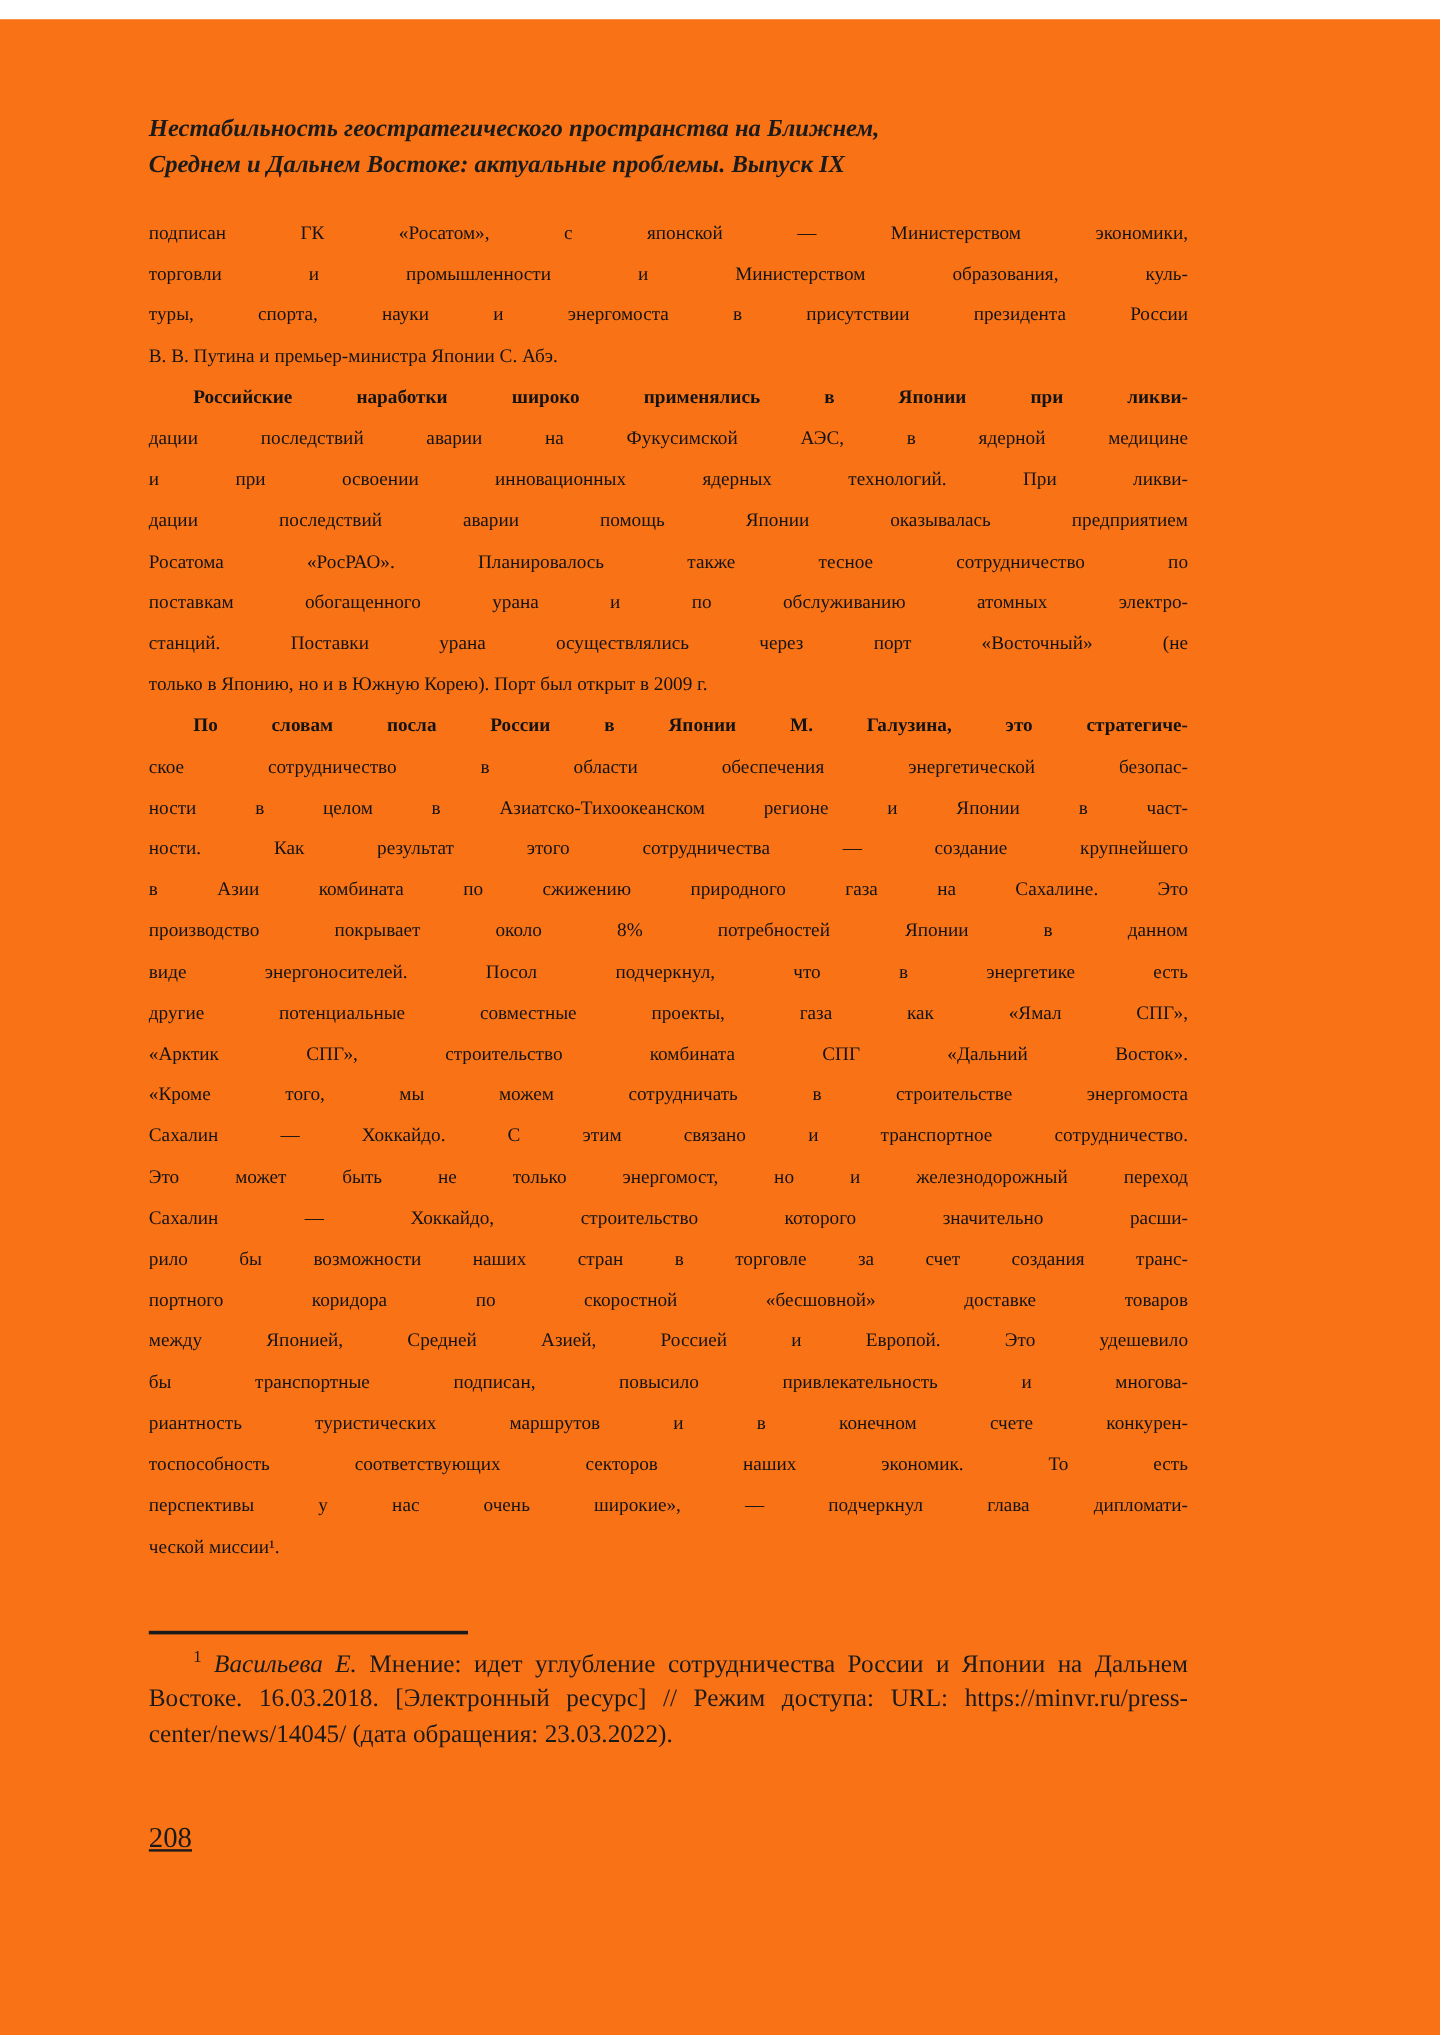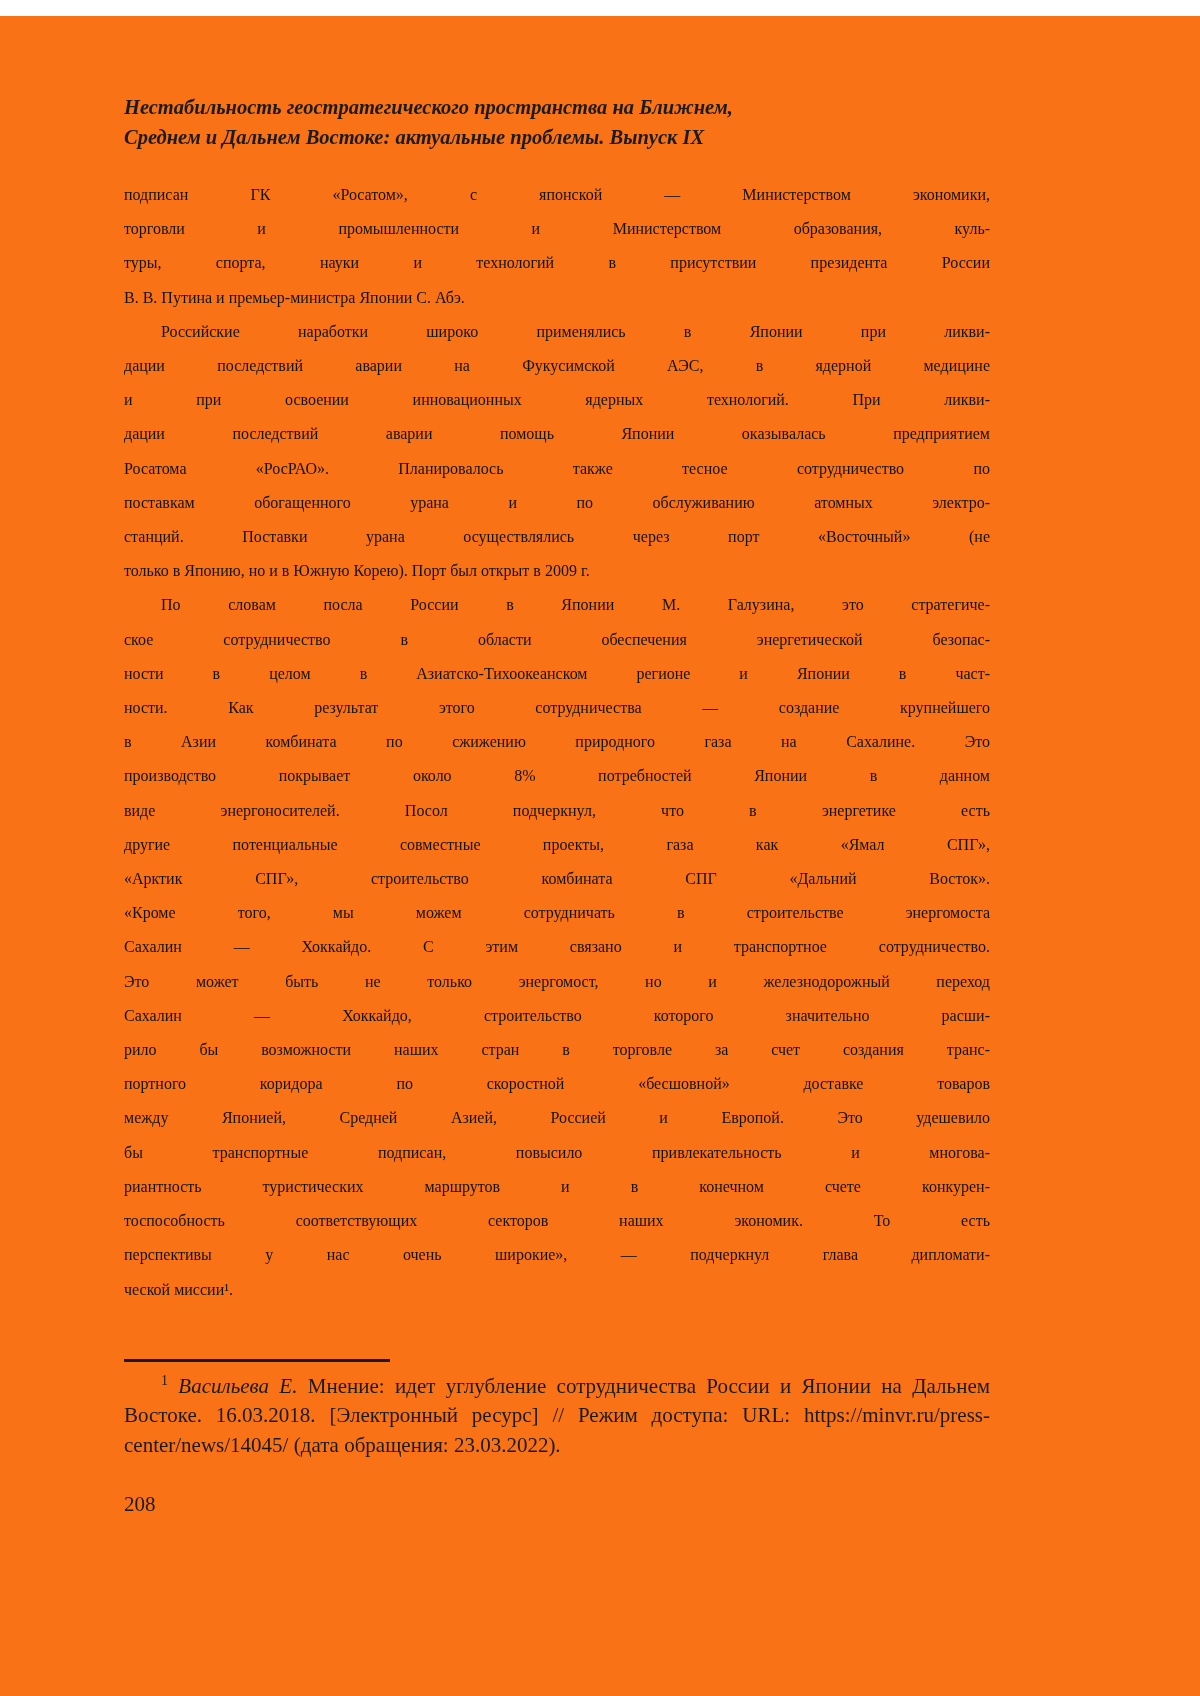--- a/index.html
+++ b/index.html
@@ -41,20 +41,21 @@
   .line {
     text-align: justify;
     text-align-last: justify;
     white-space: normal;
   }
   .line.last {
     text-align-last: left;
   }
   .line.indent {
     text-indent: 37px;
+    font-weight: bold;
   }
   .footnote-rule {
     margin-top: 52px;
     width: 266px;
     border-top: 3px solid #1a1a1a;
     height: 0;
   }
   .footnote {
     margin-top: 10px;
     font-size: 21px;
@@ -65,40 +66,41 @@
   }
   .footnote sup {
     font-size: 14px;
     line-height: 0;
   }
   .fn-author {
     font-style: italic;
     margin-top: 20px;
   }
   .page-number {
-    margin-top: 32px;
-    font-size: 21px;
+    margin-top: 59px;
+    font-size: 24px;
     color: #1a1a1a;
+    text-decoration: underline;
   }
 </style>
 </head>
 <body>
 
 <div class="page">
 
   <div class="running-header">
     <div>Нестабильность геостратегического пространства на Ближнем,</div>
     <div>Среднем и Дальнем Востоке: актуальные проблемы. Выпуск IX</div>
   </div>
 
   <div class="body-text" id="body-text">
       <div class="paragraph">
         <div class="line">подписан ГК «Росатом», с японской — Министерством экономики,</div>
         <div class="line">торговли и промышленности и Министерством образования, куль-</div>
-        <div class="line">туры, спорта, науки и технологий в присутствии президента России</div>
+        <div class="line">туры, спорта, науки и энергомоста в присутствии президента России</div>
         <div class="line last">В. В. Путина и премьер-министра Японии С. Абэ.</div>
       </div>
       <div class="paragraph">
         <div class="line indent">Российские наработки широко применялись в Японии при ликви-</div>
         <div class="line">дации последствий аварии на Фукусимской АЭС, в ядерной медицине</div>
         <div class="line">и при освоении инновационных ядерных технологий. При ликви-</div>
         <div class="line">дации последствий аварии помощь Японии оказывалась предприятием</div>
         <div class="line">Росатома «РосРАО». Планировалось также тесное сотрудничество по</div>
         <div class="line">поставкам обогащенного урана и по обслуживанию атомных электро-</div>
         <div class="line">станций. Поставки урана осуществлялись через порт «Восточный» (не</div>

